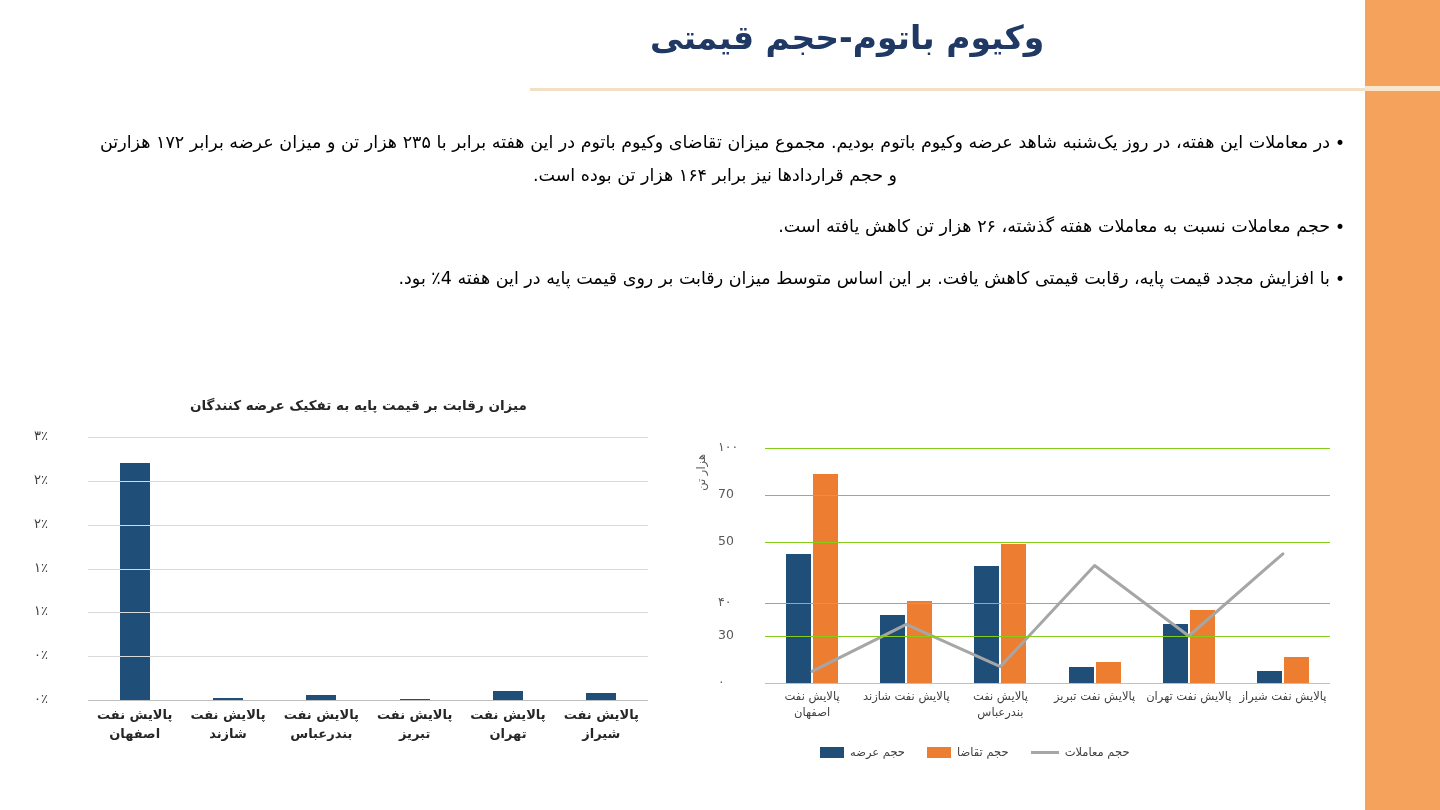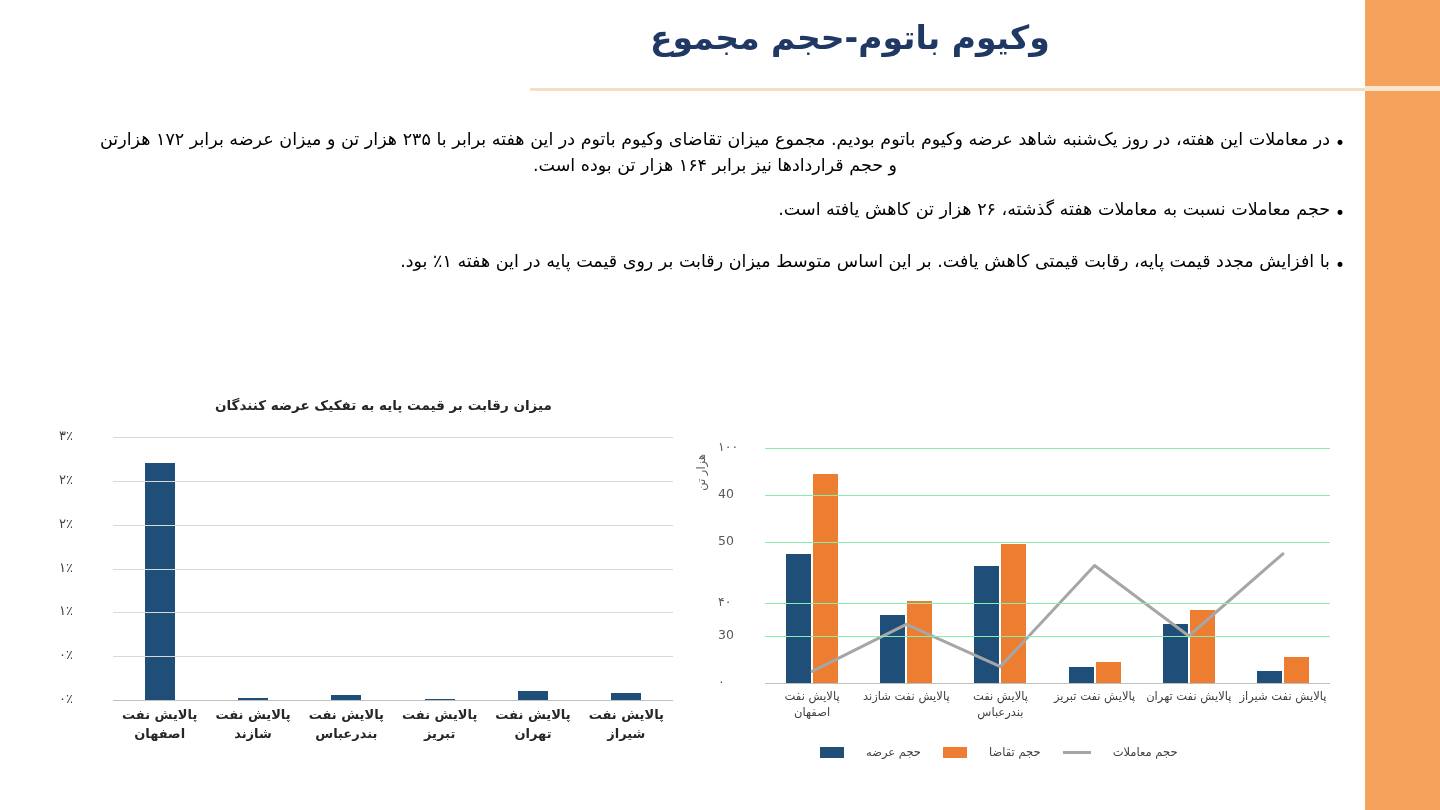--- a/index.html
+++ b/index.html
@@ -68,40 +68,40 @@
     flex: 0 0 auto;
     width: 20px;
     font-size: 17px;
     line-height: 34px;
     color: #000;
     text-align: center;
   }
   .bullet-text {
     flex: 1 1 auto;
     font-size: 17.5px;
-    line-height: 26px;
+    line-height: 33px;
     color: #000000;
     text-align: justify;
     text-align-last: center;
   }
   .bullet-row.single .bullet-text { text-align: right; text-align-last: right; }
 
   
   .chart-block { position: absolute; }
   .chart-title {
     position: absolute;
     font-size: 13.5px;
     font-weight: bold;
     color: #262626;
     direction: rtl;
     white-space: nowrap;
   }
 
   
-  #chart-left { left: 0px; top: 385px; width: 700px; height: 420px; margin-left: 25px; }
+  #chart-left { left: 0px; top: 385px; width: 700px; height: 420px; }
   #chart-left .chart-title { left: 190px; top: 12px; }
 
   .lc-plot {
     position: absolute;
     left: 88px; top: 52px;
     width: 560px; height: 263px;
   }
   .lc-grid-line {
     position: absolute;
     left: 0; width: 100%;
@@ -159,21 +159,21 @@
 
   .rc-plot {
     position: absolute;
     left: 85px; top: 58px;
     width: 565px; height: 235px;
   }
   .rc-grid-line {
     position: absolute;
     left: 0; width: 100%;
     height: 1px;
-    background: #86efac;
+    background: #84cc16;
   }
   .rc-ytick {
     position: absolute;
     right: 100%;
     width: 40px;
     margin-right: 7px;
     text-align: left;
     font-size: 12.5px;
     color: #595959;
     transform: translateY(-9px);
@@ -232,48 +232,48 @@
   }
   .rc-legend {
     position: absolute;
     left: 140px; top: 355px;
     display: flex;
     flex-direction: row-reverse;
     align-items: center;
     gap: 22px;
     direction: rtl;
   }
-  .legend-item { display: flex; flex-direction: row-reverse; align-items: center; gap: 22px; }
+  .legend-item { display: flex; flex-direction: row-reverse; align-items: center; gap: 6px; }
   .legend-swatch { width: 24px; height: 11px; display: inline-block; }
   .legend-swatch.line { height: 3px; width: 28px; }
   .legend-label { font-size: 11.5px; color: #404040; direction: rtl; }
 </style>
 </head>
 <body>
 
 <div id="slide">
 
   <div class="sidebar-band"></div>
   <div class="sidebar-gap"></div>
 
-  <div class="title">وکیوم باتوم-حجم مجموع</div>
+  <div class="title">وکیوم باتوم-حجم قیمتی</div>
   <div class="title-rule"></div>
 
   <div class="bullets">
     <div class="bullet-row">
       <div class="bullet-dot">•</div>
       <div class="bullet-text">در معاملات این هفته، در روز یک‌شنبه شاهد عرضه وکیوم باتوم بودیم. مجموع میزان تقاضای وکیوم باتوم در این هفته برابر با ۲۳۵ هزار تن و میزان عرضه برابر ۱۷۲ هزارتن و حجم قراردادها نیز برابر ۱۶۴ هزار تن بوده است.</div>
     </div>
     <div class="bullet-row single">
       <div class="bullet-dot">•</div>
       <div class="bullet-text">حجم معاملات نسبت به معاملات هفته گذشته، ۲۶ هزار تن کاهش یافته است.</div>
     </div>
     <div class="bullet-row single">
       <div class="bullet-dot">•</div>
-      <div class="bullet-text">با افزایش مجدد قیمت پایه، رقابت قیمتی کاهش یافت. بر این اساس متوسط میزان رقابت بر روی قیمت پایه در این هفته ۱٪ بود.</div>
+      <div class="bullet-text">با افزایش مجدد قیمت پایه، رقابت قیمتی کاهش یافت. بر این اساس متوسط میزان رقابت بر روی قیمت پایه در این هفته 4٪ بود.</div>
     </div>
   </div>
 
   <div class="chart-block" id="chart-left">
     <div class="chart-title">میزان رقابت بر قیمت پایه به تفکیک عرضه کنندگان</div>
     <div class="lc-plot" id="lc-plot">
       <div class="lc-bars" id="lc-bars">
           <div class="lc-barwrap">
             <div class="lc-bar" style="height: 236.7px; background: rgb(31, 78, 121);"></div>
           </div>
@@ -354,21 +354,21 @@
             <div class="rc-bar demand" style="height: 25.85px; background: rgb(237, 125, 49);"></div>
           </div>
         </div>
       <svg class="rc-line-svg" id="rc-line" viewBox="0 0 565 235" preserveAspectRatio="none">
           <polyline points="517.9,105.8 423.8,188.0 329.6,117.5 235.4,218.6 141.3,176.3 47.1,223.3" fill="none" stroke="#A6A6A6" stroke-width="3" stroke-linejoin="round" stroke-linecap="round"></polyline>
         </svg>
     <div class="rc-grid-line" style="top: 0px;">
           <div class="rc-ytick">۱۰۰</div>
         </div>
         <div class="rc-grid-line" style="top: 47px;">
-          <div class="rc-ytick">40</div>
+          <div class="rc-ytick">70</div>
         </div>
         <div class="rc-grid-line" style="top: 94px;">
           <div class="rc-ytick">50</div>
         </div>
         <div class="rc-grid-line" style="top: 155px;">
           <div class="rc-ytick">۴۰</div>
         </div>
         <div class="rc-grid-line" style="top: 188px;">
           <div class="rc-ytick">30</div>
         </div>

